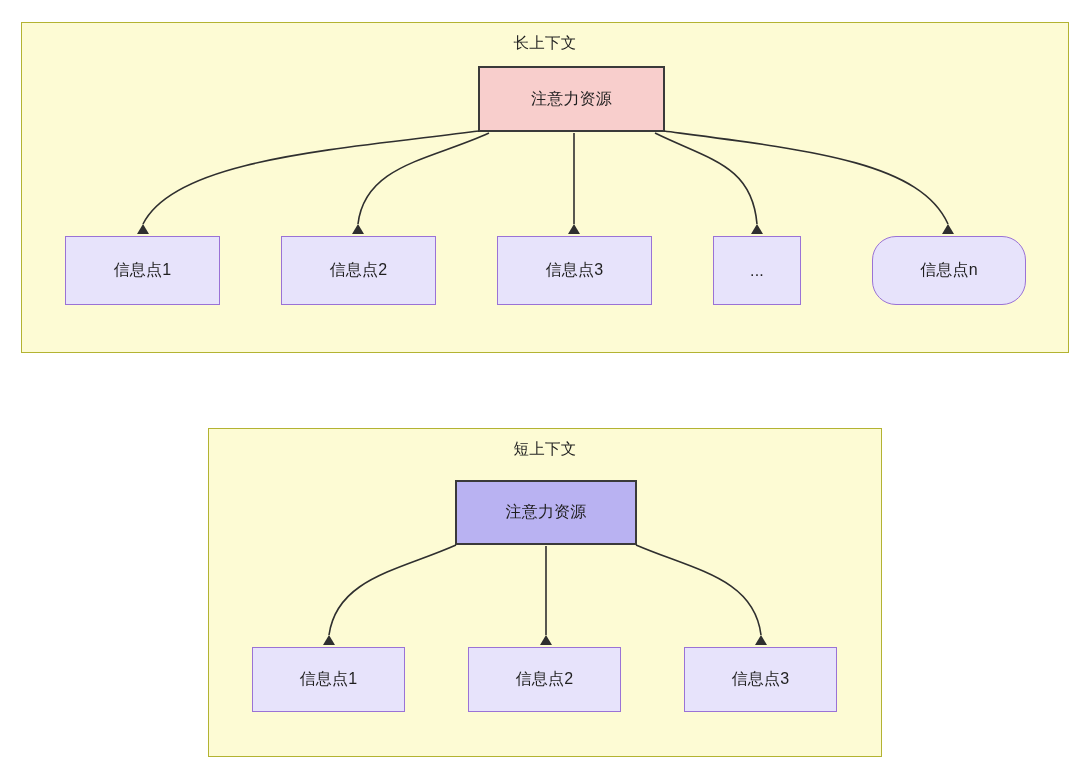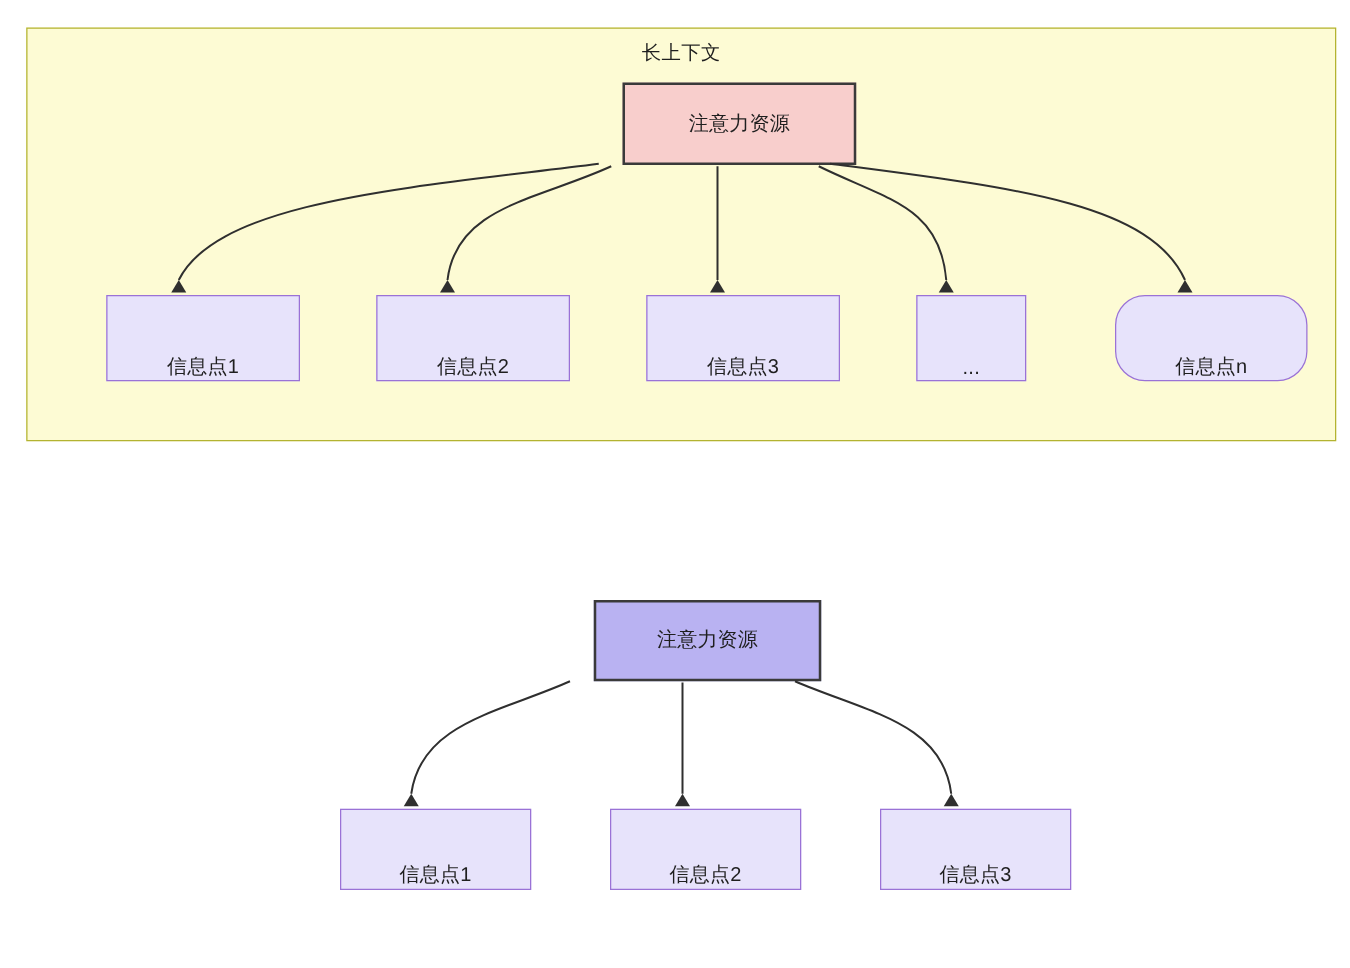--- a/index.html
+++ b/index.html
@@ -53,34 +53,32 @@
   }
   .node {
     position: absolute;
     box-sizing: border-box;
     display: flex;
     align-items: center;
     justify-content: center;
     font-size: 16px;
     color: #1f1f1f;
     letter-spacing: 0.2px;
-    margin-left: 20px;
   }
   .node-attention-long {
     background: #f8cecc;
     border: 2.2px solid #3a3a3a;
   }
   .node-attention-short {
     background: #b9b2f2;
     border: 2.2px solid #3a3a3a;
   }
   .node-info {
     background: #e7e3fb;
     border: 1.7px solid #9a72d6;
-    align-items: flex-end;
   }
   .edge-layer {
     position: absolute;
     left: 0;
     top: 0;
     width: 1080px;
     height: 774px;
     pointer-events: none;
   }
   .edge-path {
@@ -115,20 +113,23 @@
   <div class="node node-info" style="left:497px; top:236px; width:155px; height:69px;">
     <span>信息点3</span>
   </div>
   <div class="node node-info" style="left:713px; top:236px; width:88px; height:69px;">
     <span>...</span>
   </div>
   <div class="node node-info" style="left:872px; top:236px; width:154px; height:69px;border-radius:24px;">
     <span>信息点n</span>
   </div>
 
+  <div class="panel" id="panel-short">
+    <div class="panel-title">短上下文</div>
+  </div>
 
   <div class="node node-attention-short" style="left:455px; top:480px; width:182px; height:65px;">
     <span>注意力资源</span>
   </div>
 
   <div class="node node-info" style="left:252px; top:647px; width:153px; height:65px;">
     <span>信息点1</span>
   </div>
   <div class="node node-info" style="left:468px; top:647px; width:153px; height:65px;">
     <span>信息点2</span>

